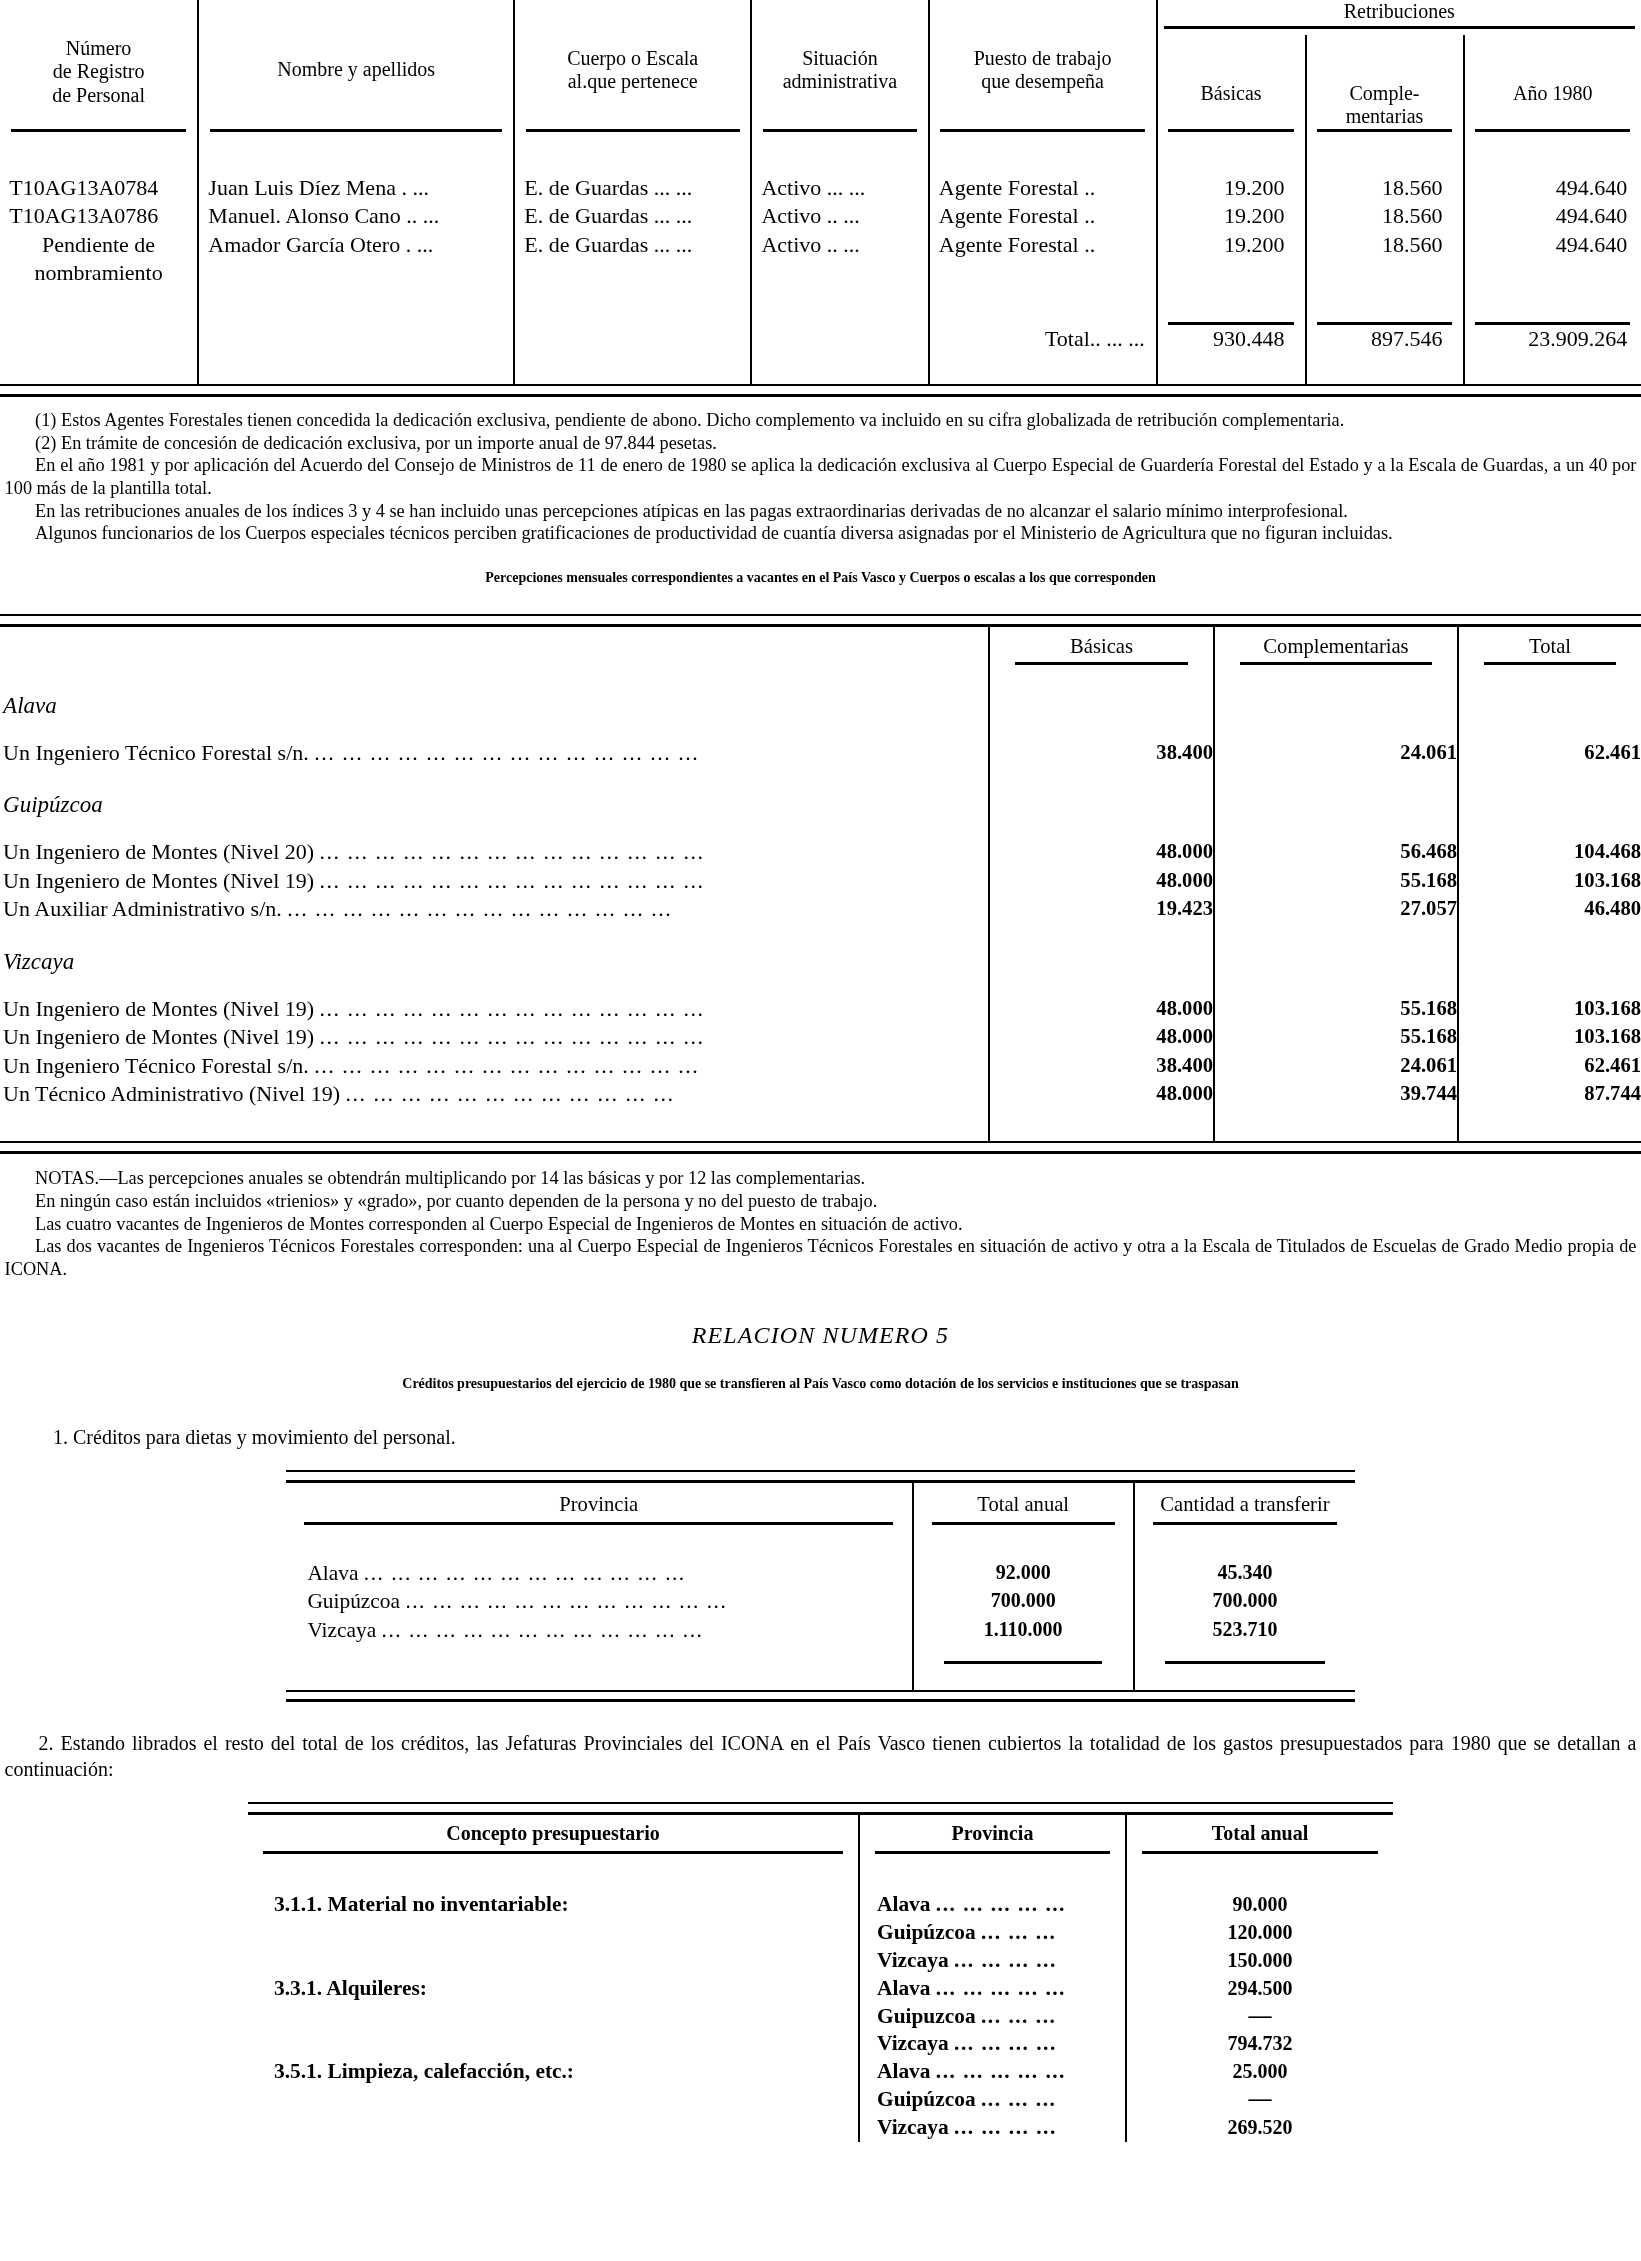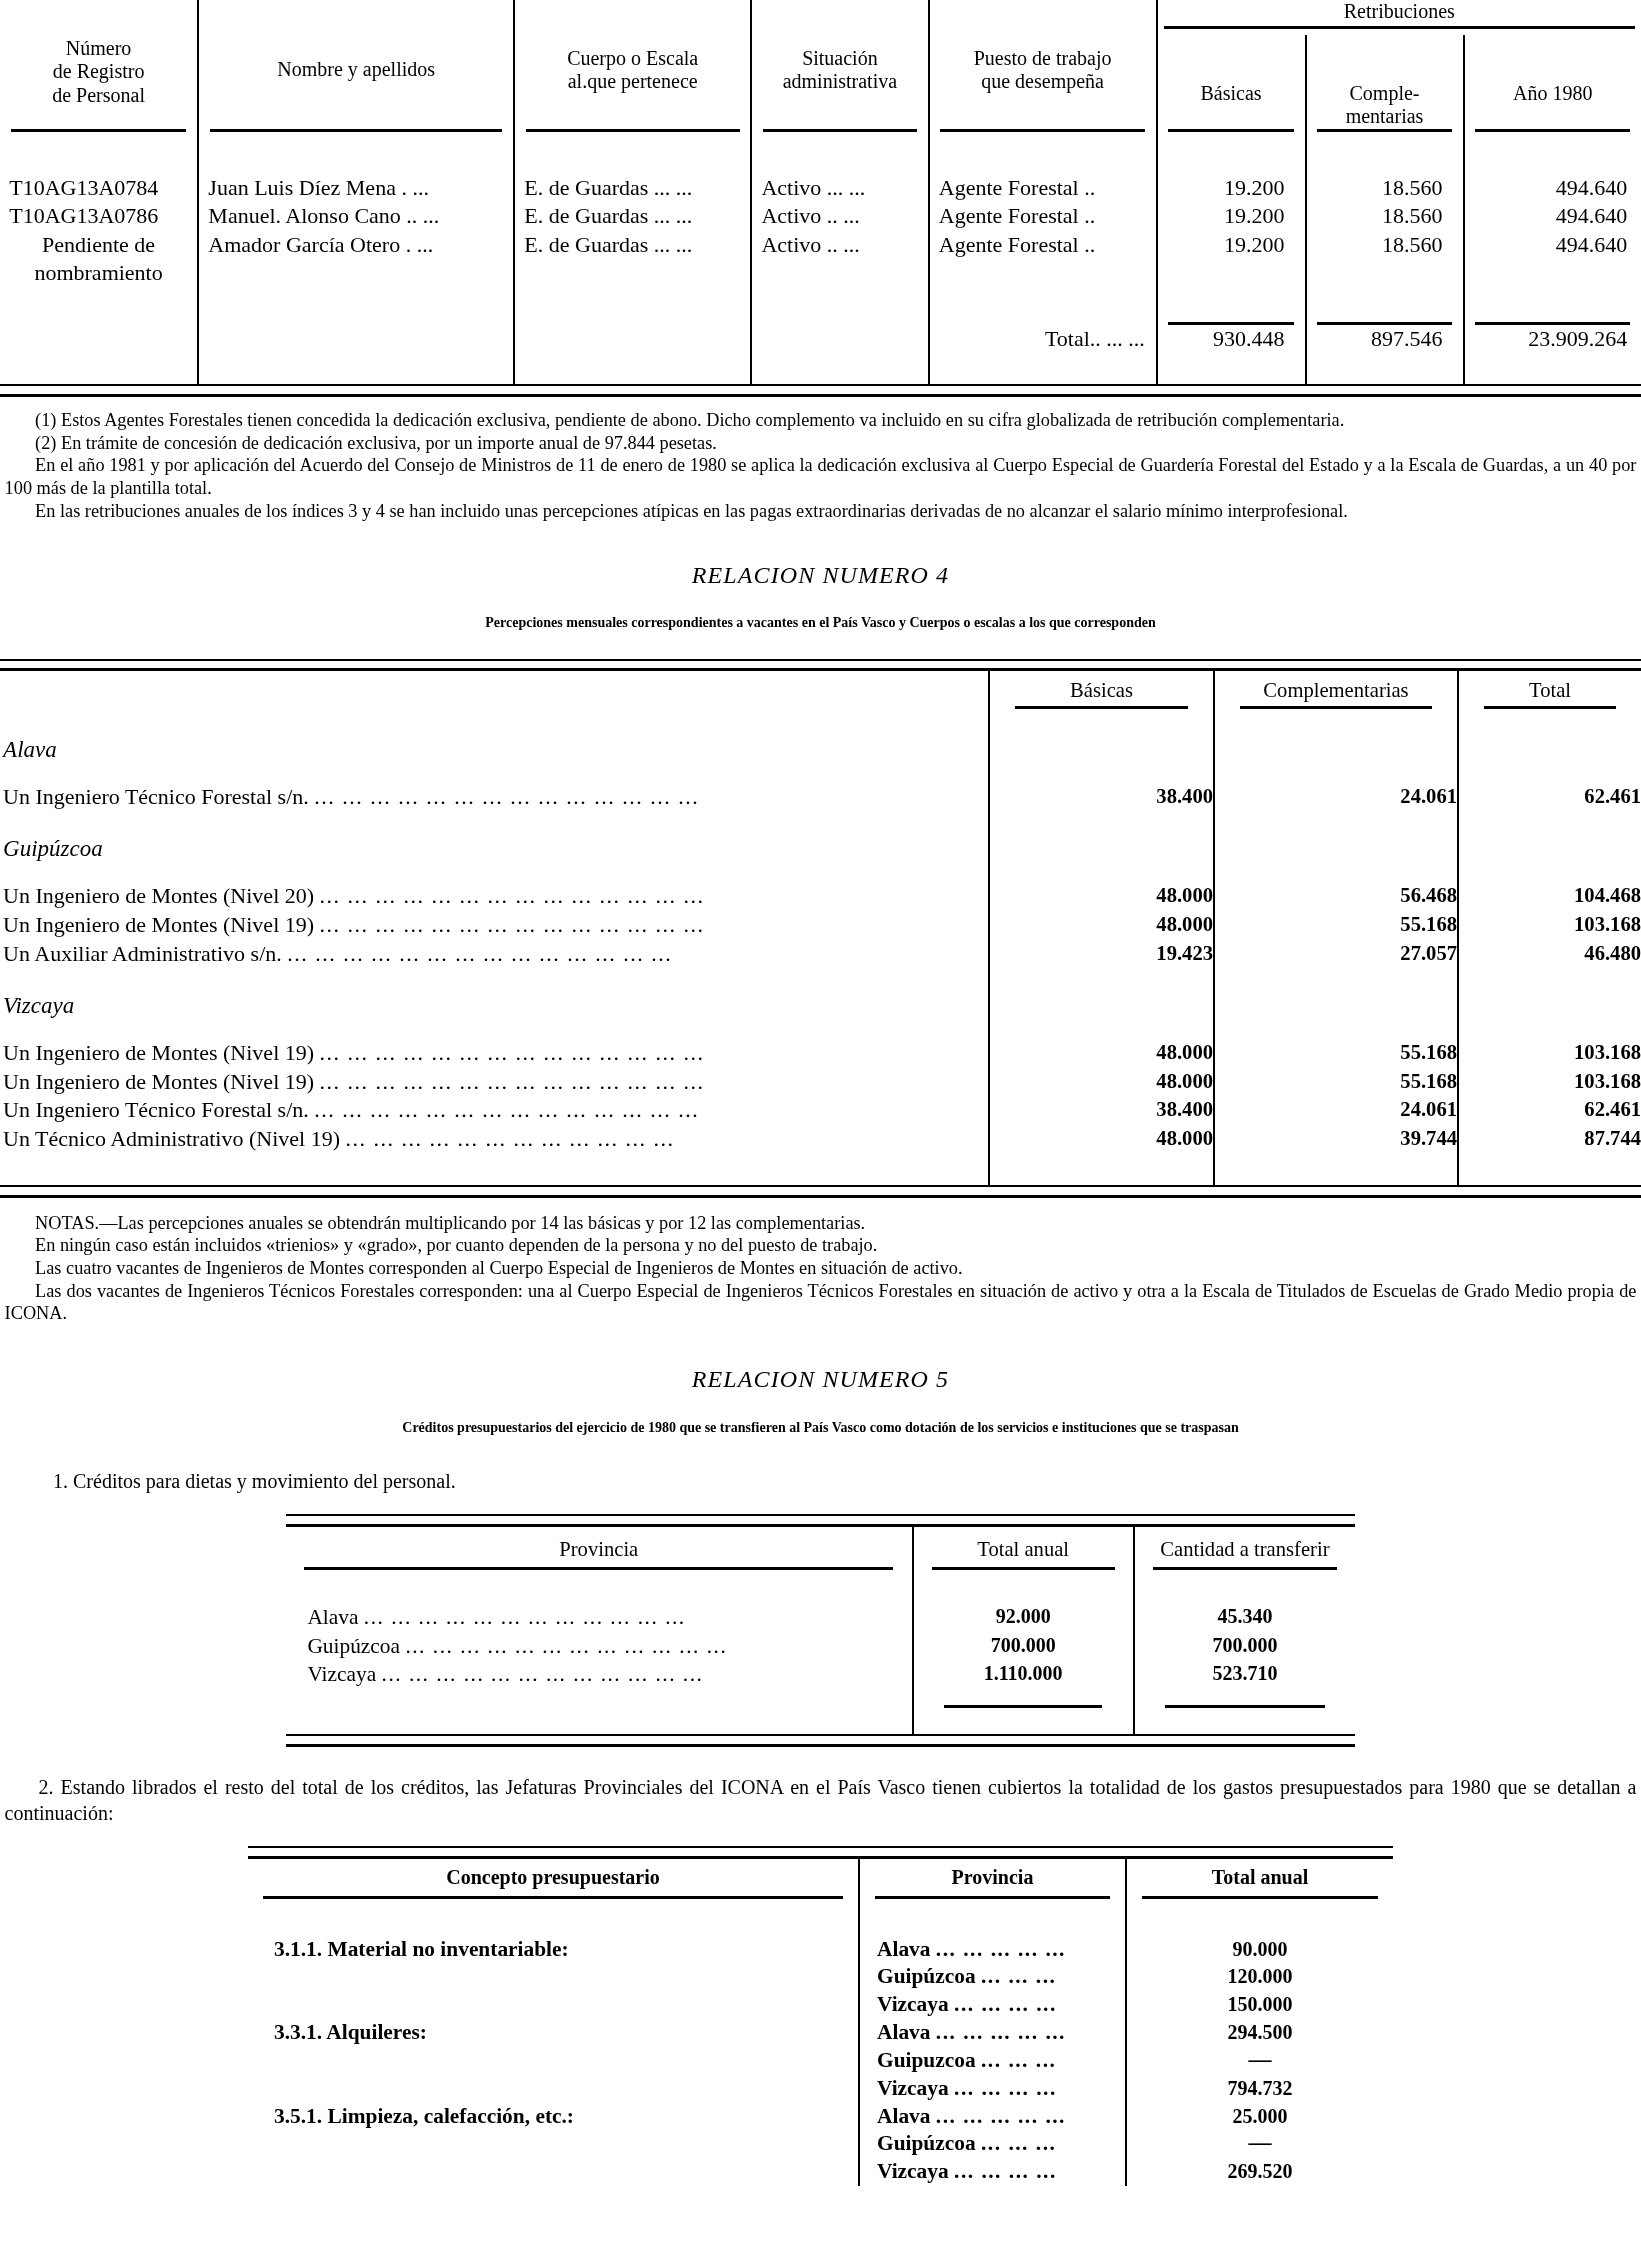--- a/index.html
+++ b/index.html
@@ -370,23 +370,23 @@
   </tbody>
     </table>
 
   <div class="double-rule"></div>
 
   <div class="notes" style="margin-top:12.2px">
     <p>(1)  Estos Agentes Forestales tienen concedida la dedicación exclusiva, pendiente de abono. Dicho complemento va incluido en su cifra globalizada de retribución complementaria.</p>
     <p>(2)  En trámite de concesión de dedicación exclusiva, por un importe anual de 97.844 pesetas.</p>
     <p>En el año 1981 y por aplicación del Acuerdo del Consejo de Ministros de 11 de enero de 1980 se aplica la dedicación exclusiva al Cuerpo Especial de Guardería Forestal del Estado y a la Escala de Guardas, a un 40 por 100 más de la plantilla total.</p>
     <p>En las retribuciones anuales de los índices 3 y 4 se han incluido unas percepciones atípicas en las pagas extraordinarias derivadas de no alcanzar el salario mínimo interprofesional.</p>
+    <p>Algunos funcionarios de los Cuerpos especiales técnicos perciben gratificaciones de productividad de cuantía diversa asignadas por el Ministerio de Agricultura que no figuran incluidas.</p>
   </div>
 
-  <div class="rel-title" style="margin-top:40px">RELACION  NUMERO  4</div>
   <div class="rel-sub" style="margin-top:24.4px">Percepciones mensuales correspondientes a vacantes en el País Vasco y Cuerpos o escalas a los que corresponden</div>
 
   <div class="double-rule" style="margin-top:26px"></div>
 
   <table class="t2">
     <colgroup>
       <col style="width:989px">
         <col style="width:225px">
         <col style="width:244px">
         <col style="width:183px">

